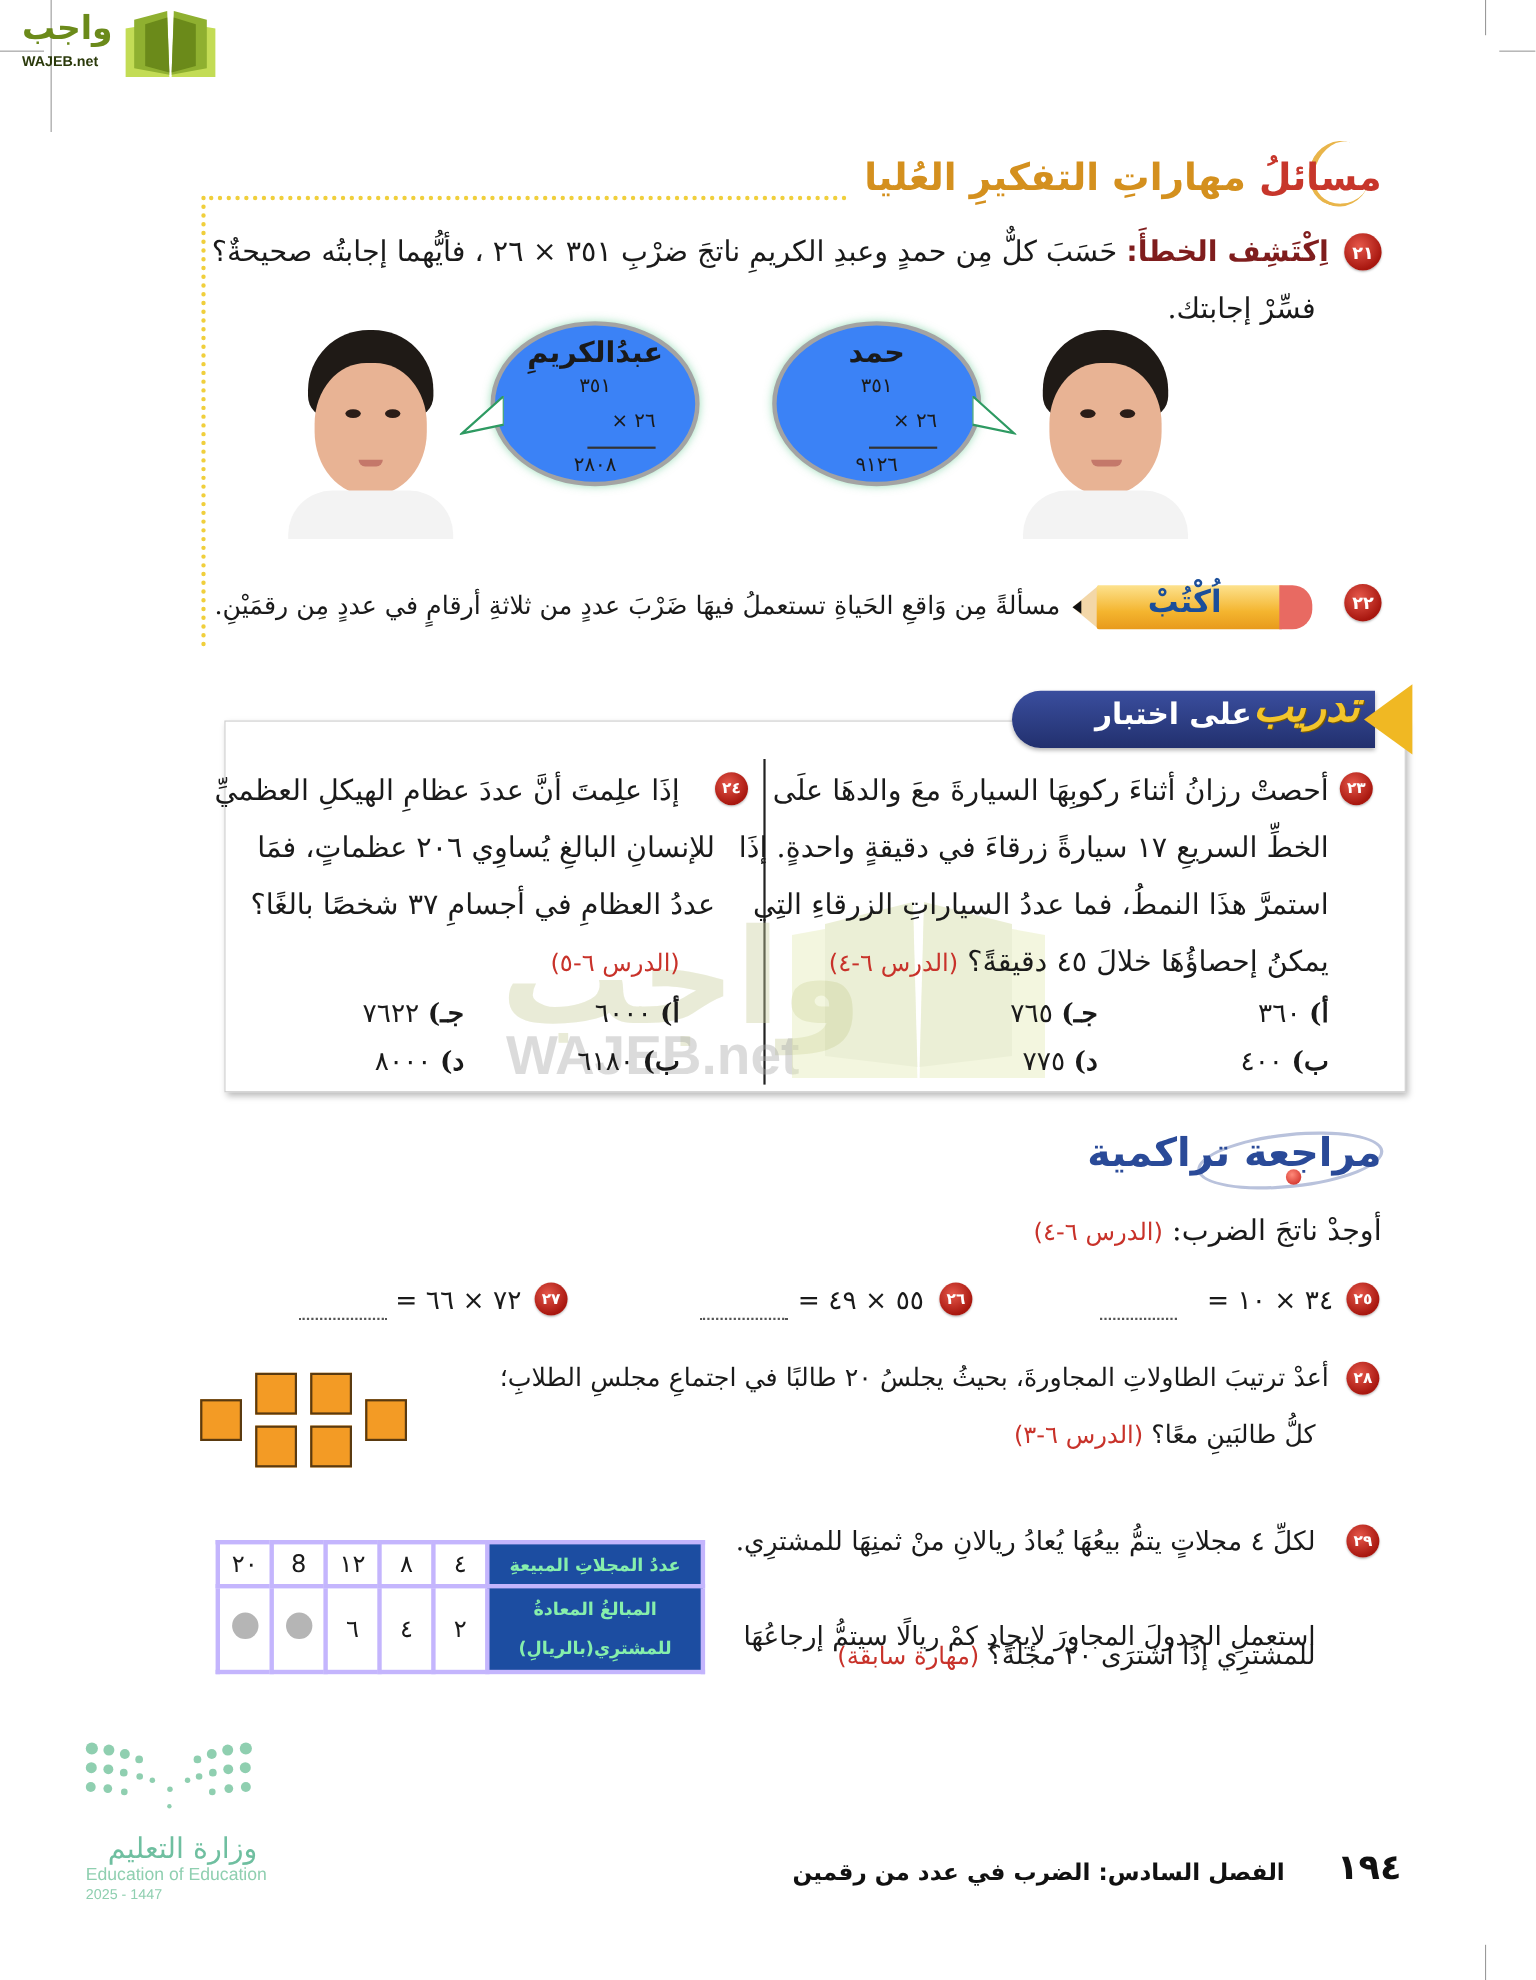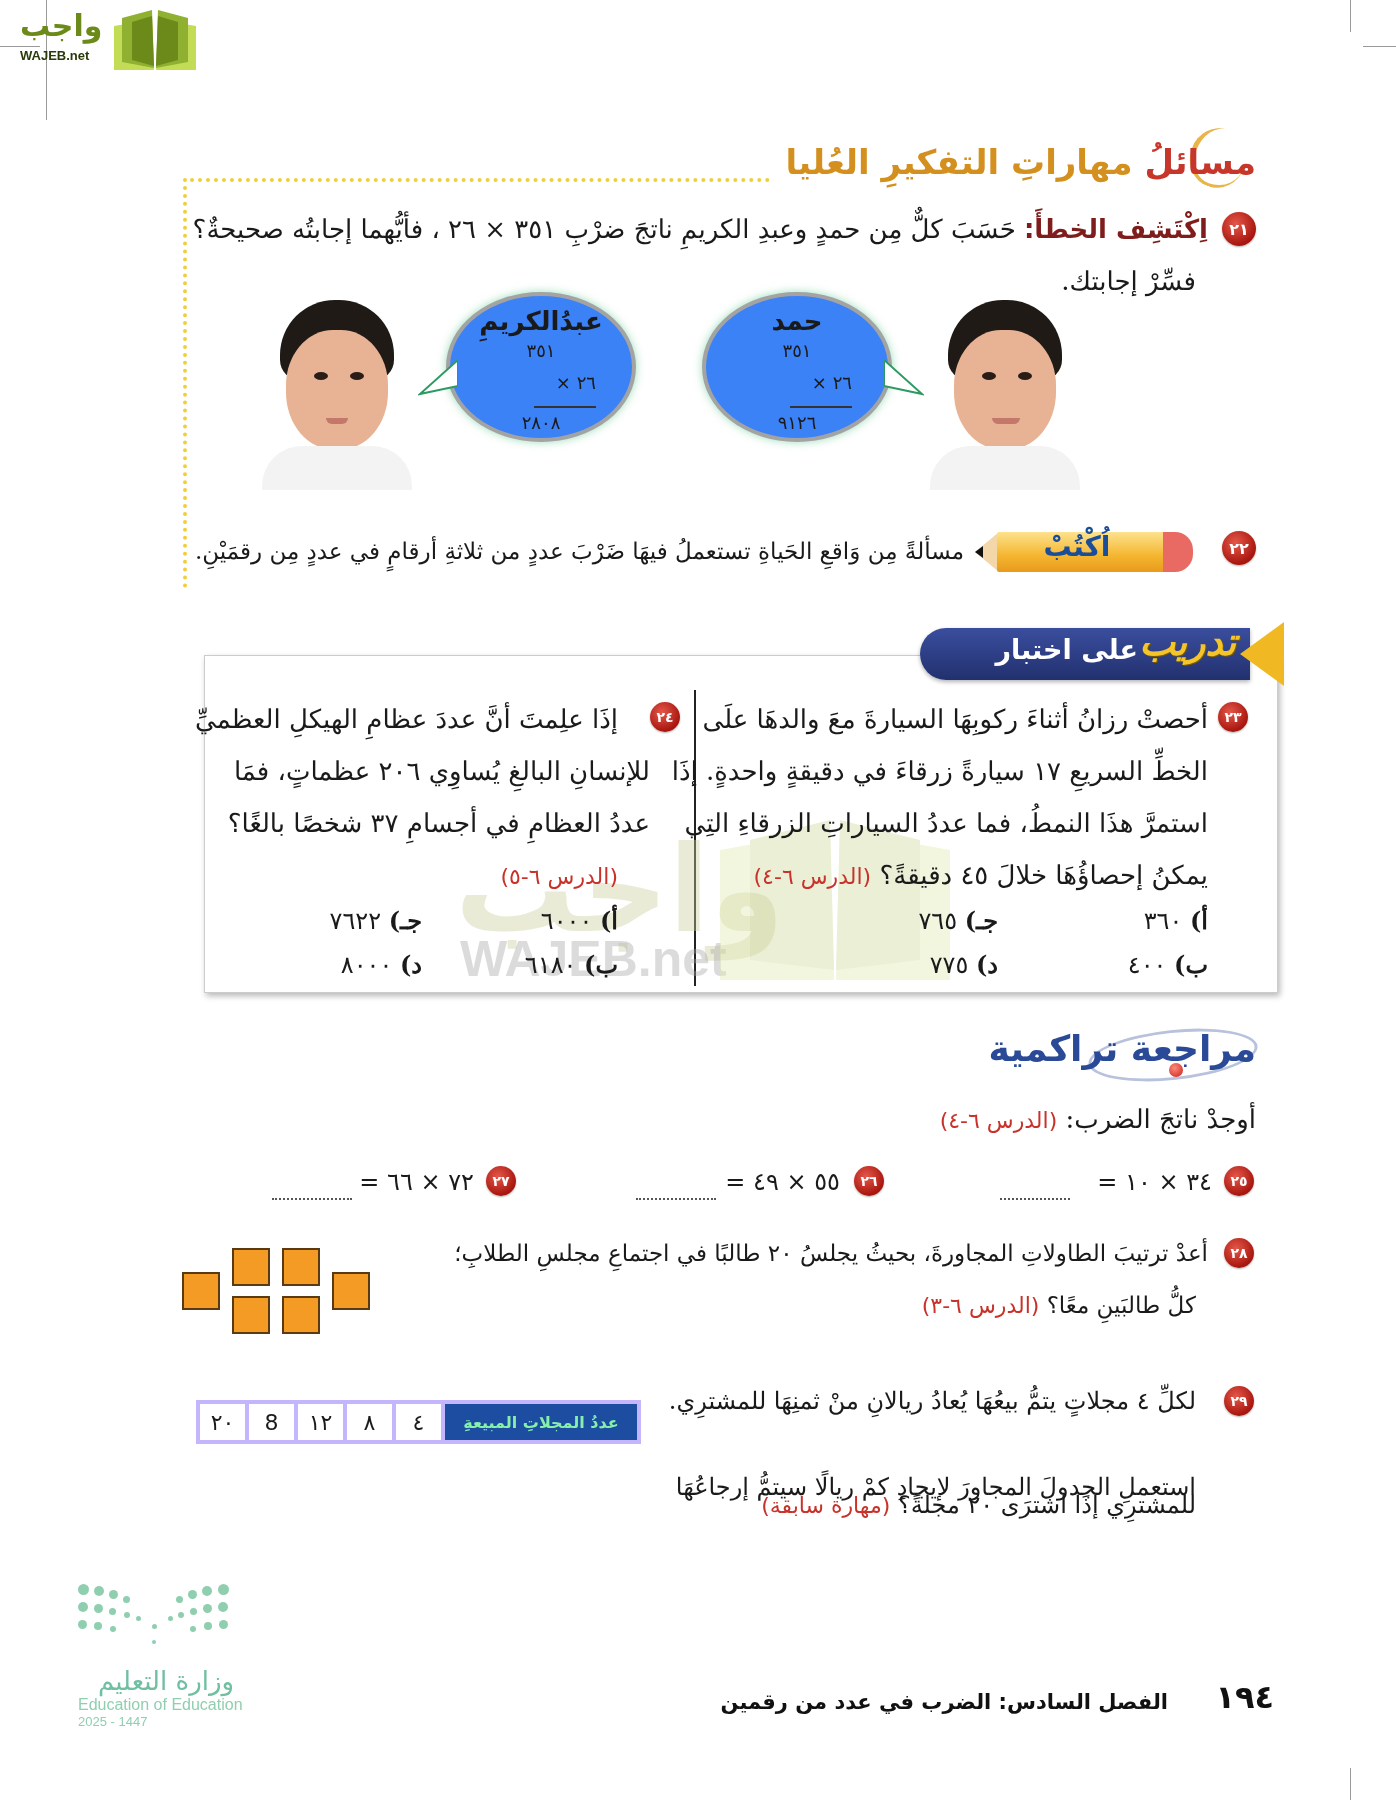--- a/index.html
+++ b/index.html
@@ -275,20 +275,31 @@
 
 <table class="dtable">
   <tbody>
       <tr>
     <td class="hdr" style="height:40px;">عددُ المجلاتِ المبيعةِ</td>
     <td class="val">٤</td>
     <td class="val">٨</td>
     <td class="val">١٢</td>
     <td class="val">8</td>
     <td class="val">٢٠</td>
+  </tr>
+  <tr>
+    <td class="hdr" style="height:78px;line-height:36px;">
+      <div>المبالغُ المعادةُ</div>
+      <div>للمشترِي(بالريالِ)</div>
+    </td>
+    <td class="val">٢</td>
+    <td class="val">٤</td>
+    <td class="val">٦</td>
+    <td class="val"><span class="gray-dot"></span></td>
+    <td class="val"><span class="gray-dot"></span></td>
   </tr>
 </tbody>
   </table>
 
 <div class="abs moe">
   <div class="dots">
     <span class="d" style="left:2px;top:2px;width:11px;height:11px;"></span>
     <span class="d" style="left:18px;top:4px;width:10px;height:10px;"></span>
     <span class="d" style="left:33px;top:8px;width:9px;height:9px;"></span>
     <span class="d" style="left:47px;top:14px;width:7px;height:7px;"></span>

